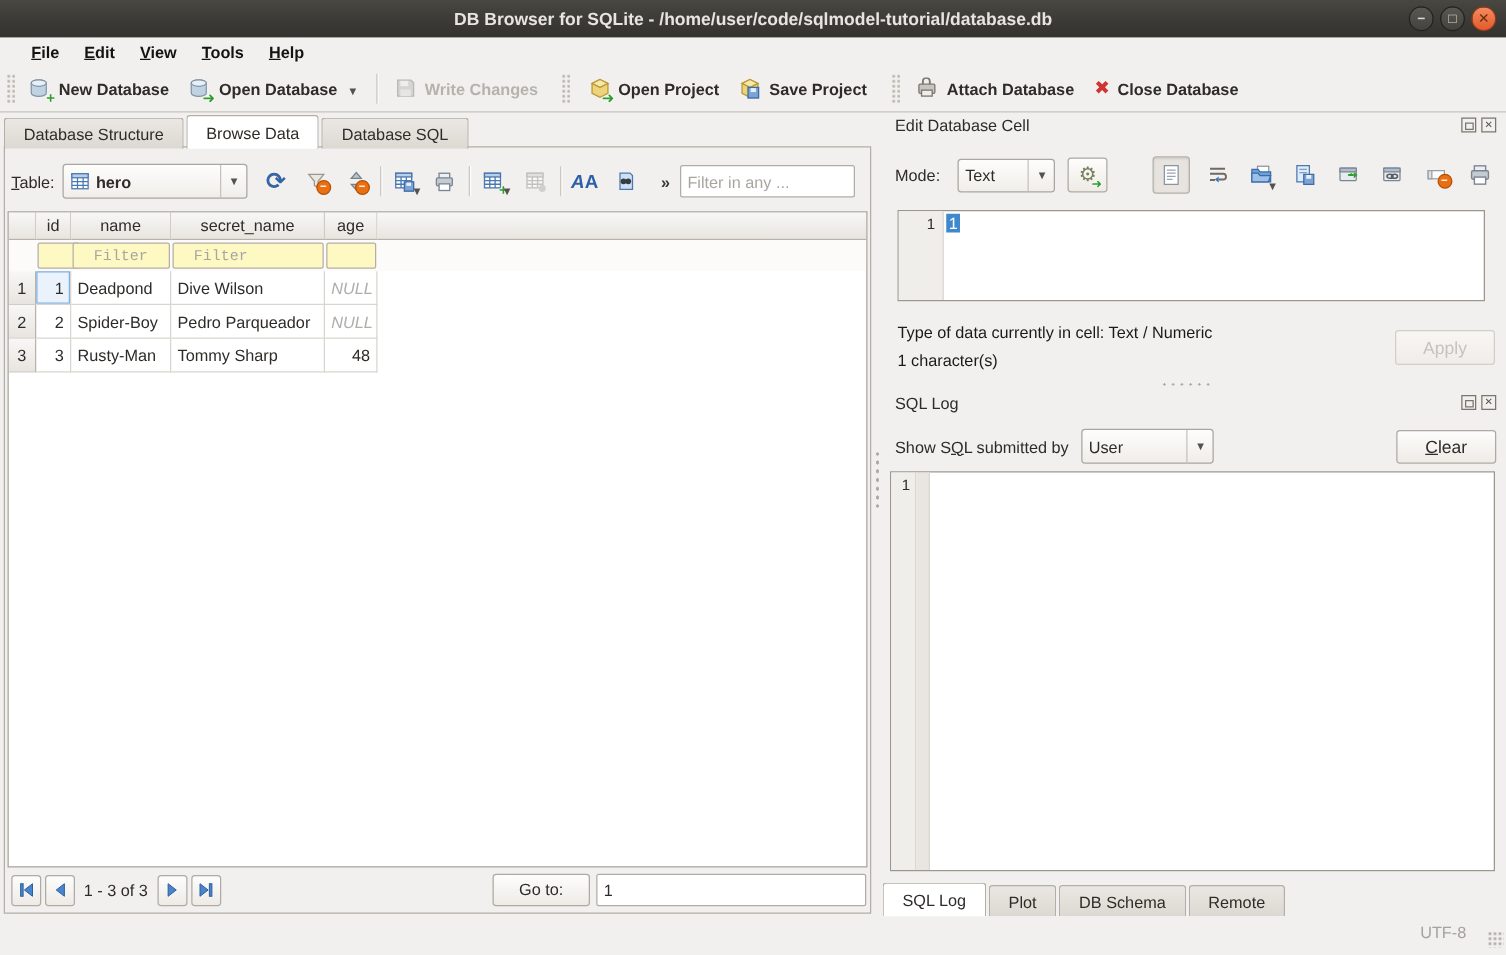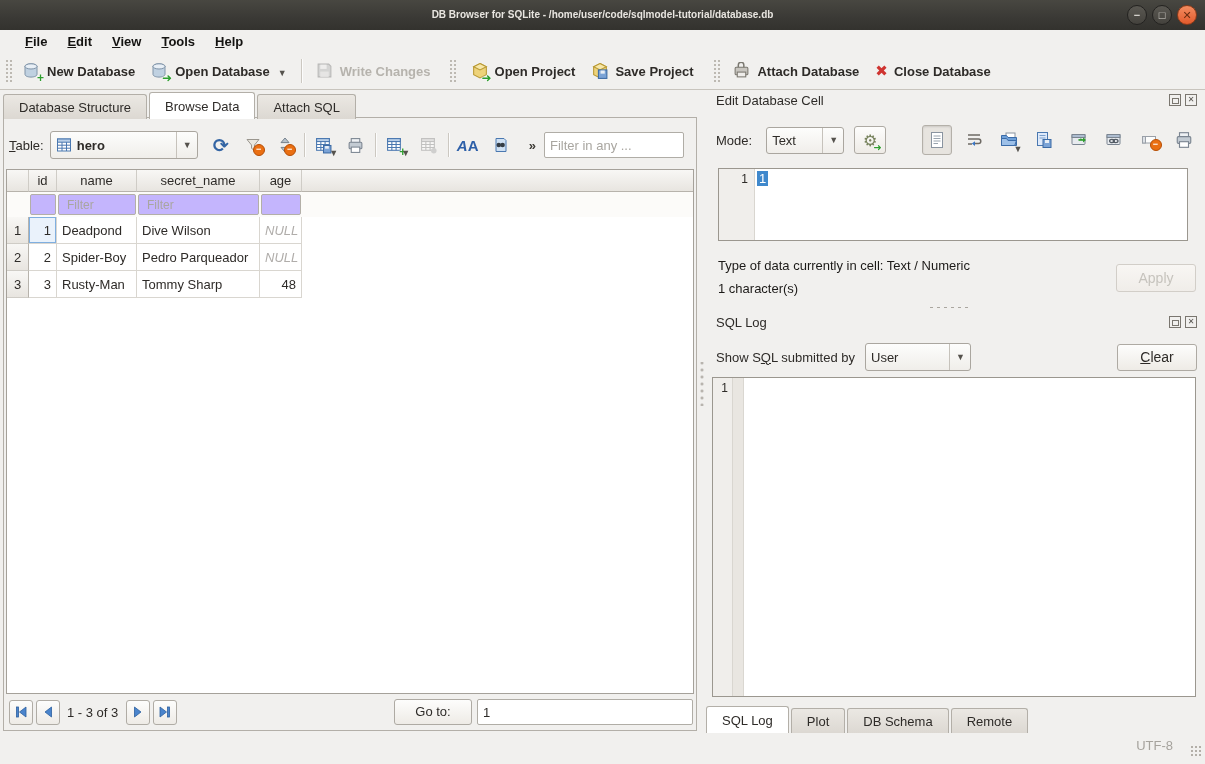--- a/index.html
+++ b/index.html
@@ -3,21 +3,21 @@
 <meta charset="utf-8">
 <style>
   html,body{margin:0;padding:0}
   body{width:1205px;height:764px;position:relative;overflow:hidden;
        font-family:"Liberation Sans","DejaVu Sans",sans-serif;font-size:13px;
        background:#f1f0ee;color:#2e2b28;-webkit-font-smoothing:antialiased}
   
   .titlebar{position:absolute;top:0;left:0;right:0;height:30px;
     background:linear-gradient(#484741,#3a3935 60%,#33322e);border-bottom:1px solid #262522}
   .titlebar .title{position:absolute;left:0;right:0;top:0;height:30px;line-height:30px;
-    text-align:center;color:#e8e5e0;font-weight:bold;font-size:10px}
+    text-align:center;color:#e8e5e0;font-weight:bold;font-size:14px}
   .winbtns{position:absolute;right:8px;top:5px;display:flex;gap:5px}
   .wbtn{width:20px;height:20px;border-radius:50%;border:1px solid #232220;box-sizing:border-box;
     background:linear-gradient(#5a5852,#44423d);color:#d9d6d0;font-size:11px;line-height:18px;
     text-align:center;font-weight:bold}
   .wbtn.close{background:linear-gradient(#f28c60,#e25a2c);color:#6b2d10;border-color:#8c3a18}
   
   .menubar{position:absolute;top:30px;left:0;right:0;height:23px;display:flex;align-items:center;
     padding-left:15px;background:#f1f0ee}
   .menuitem{padding:2px 10px;font-weight:bold;color:#141311}
   
@@ -59,21 +59,21 @@
   .fld::placeholder{color:#a9a6a0}
   
   .grid{position:absolute;left:2px;top:51px;width:688px;bottom:36px;border:1px solid #a5a19a;
     background:#fff;box-sizing:border-box;overflow:hidden}
   .grow{display:flex}
   .hc{background:linear-gradient(#f8f7f5,#e8e5e0);border-right:1px solid #cfccc6;border-bottom:1px solid #b7b3ac;
     height:22px;line-height:22px;text-align:center;box-sizing:border-box;flex:none;overflow:hidden}
   .filtrow{height:25px;background:#fcfbf9;align-items:center}
   .filtrow .fcell{flex:none;box-sizing:border-box;padding:1px;height:25px;display:flex;align-items:center}
   .fin{width:100%;height:21px;border:1px solid #b3afa8;border-radius:2px;box-sizing:border-box;
-    font-family:Liberation Sans, sans-serif;font-size:12px;padding:0 8px;background:#c4b5fd}
+    font-family:Liberation Mono, monospace;font-size:12px;padding:0 16px;background:#fef9c3}
   .fin::placeholder{color:#a9a6a0}
   .rn{background:linear-gradient(#f8f7f5,#e8e5e0);border-right:1px solid #b7b3ac;border-bottom:1px solid #cfccc6;
     height:27px;line-height:27px;text-align:center;box-sizing:border-box;flex:none}
   .dc{border-right:1px solid #d9d6d0;border-bottom:1px solid #d9d6d0;height:27px;line-height:27px;
     padding:0 5px;box-sizing:border-box;flex:none;white-space:nowrap;overflow:hidden}
   .num{text-align:right}
   .nullv{font-style:italic;color:#b0adaa;text-align:right}
   .sel{background:#eaf2fb;box-shadow:inset 0 0 0 1px #7fafe0}
   
   .pgbar{position:absolute;left:5px;right:3px;bottom:4px;height:28px;display:flex;align-items:center}
@@ -201,21 +201,21 @@
   </div>
   <div class="tbtn">
     <span class="redx">✖</span>
     <span>Close Database</span>
   </div>
 </div>
 
 <div class="tabbar">
   <div class="tab">Database Structure</div>
   <div class="tab active">Browse Data</div>
-  <div class="tab">Attach SQL</div>
+  <div class="tab">Database SQL</div>
 </div>
 
 <div class="pane">
 
   <div class="ctlrow">
     <span style="margin-right:6px"><u>T</u>able:</span>
     <div class="combo" style="width:148px">
       <span class="ic" style="width:16px;height:16px">
         <svg width="16" height="16" viewBox="0 0 16 16">
             <rect x="1.5" y="2" width="13" height="12" fill="#fff" stroke="#4a78b0"></rect>

